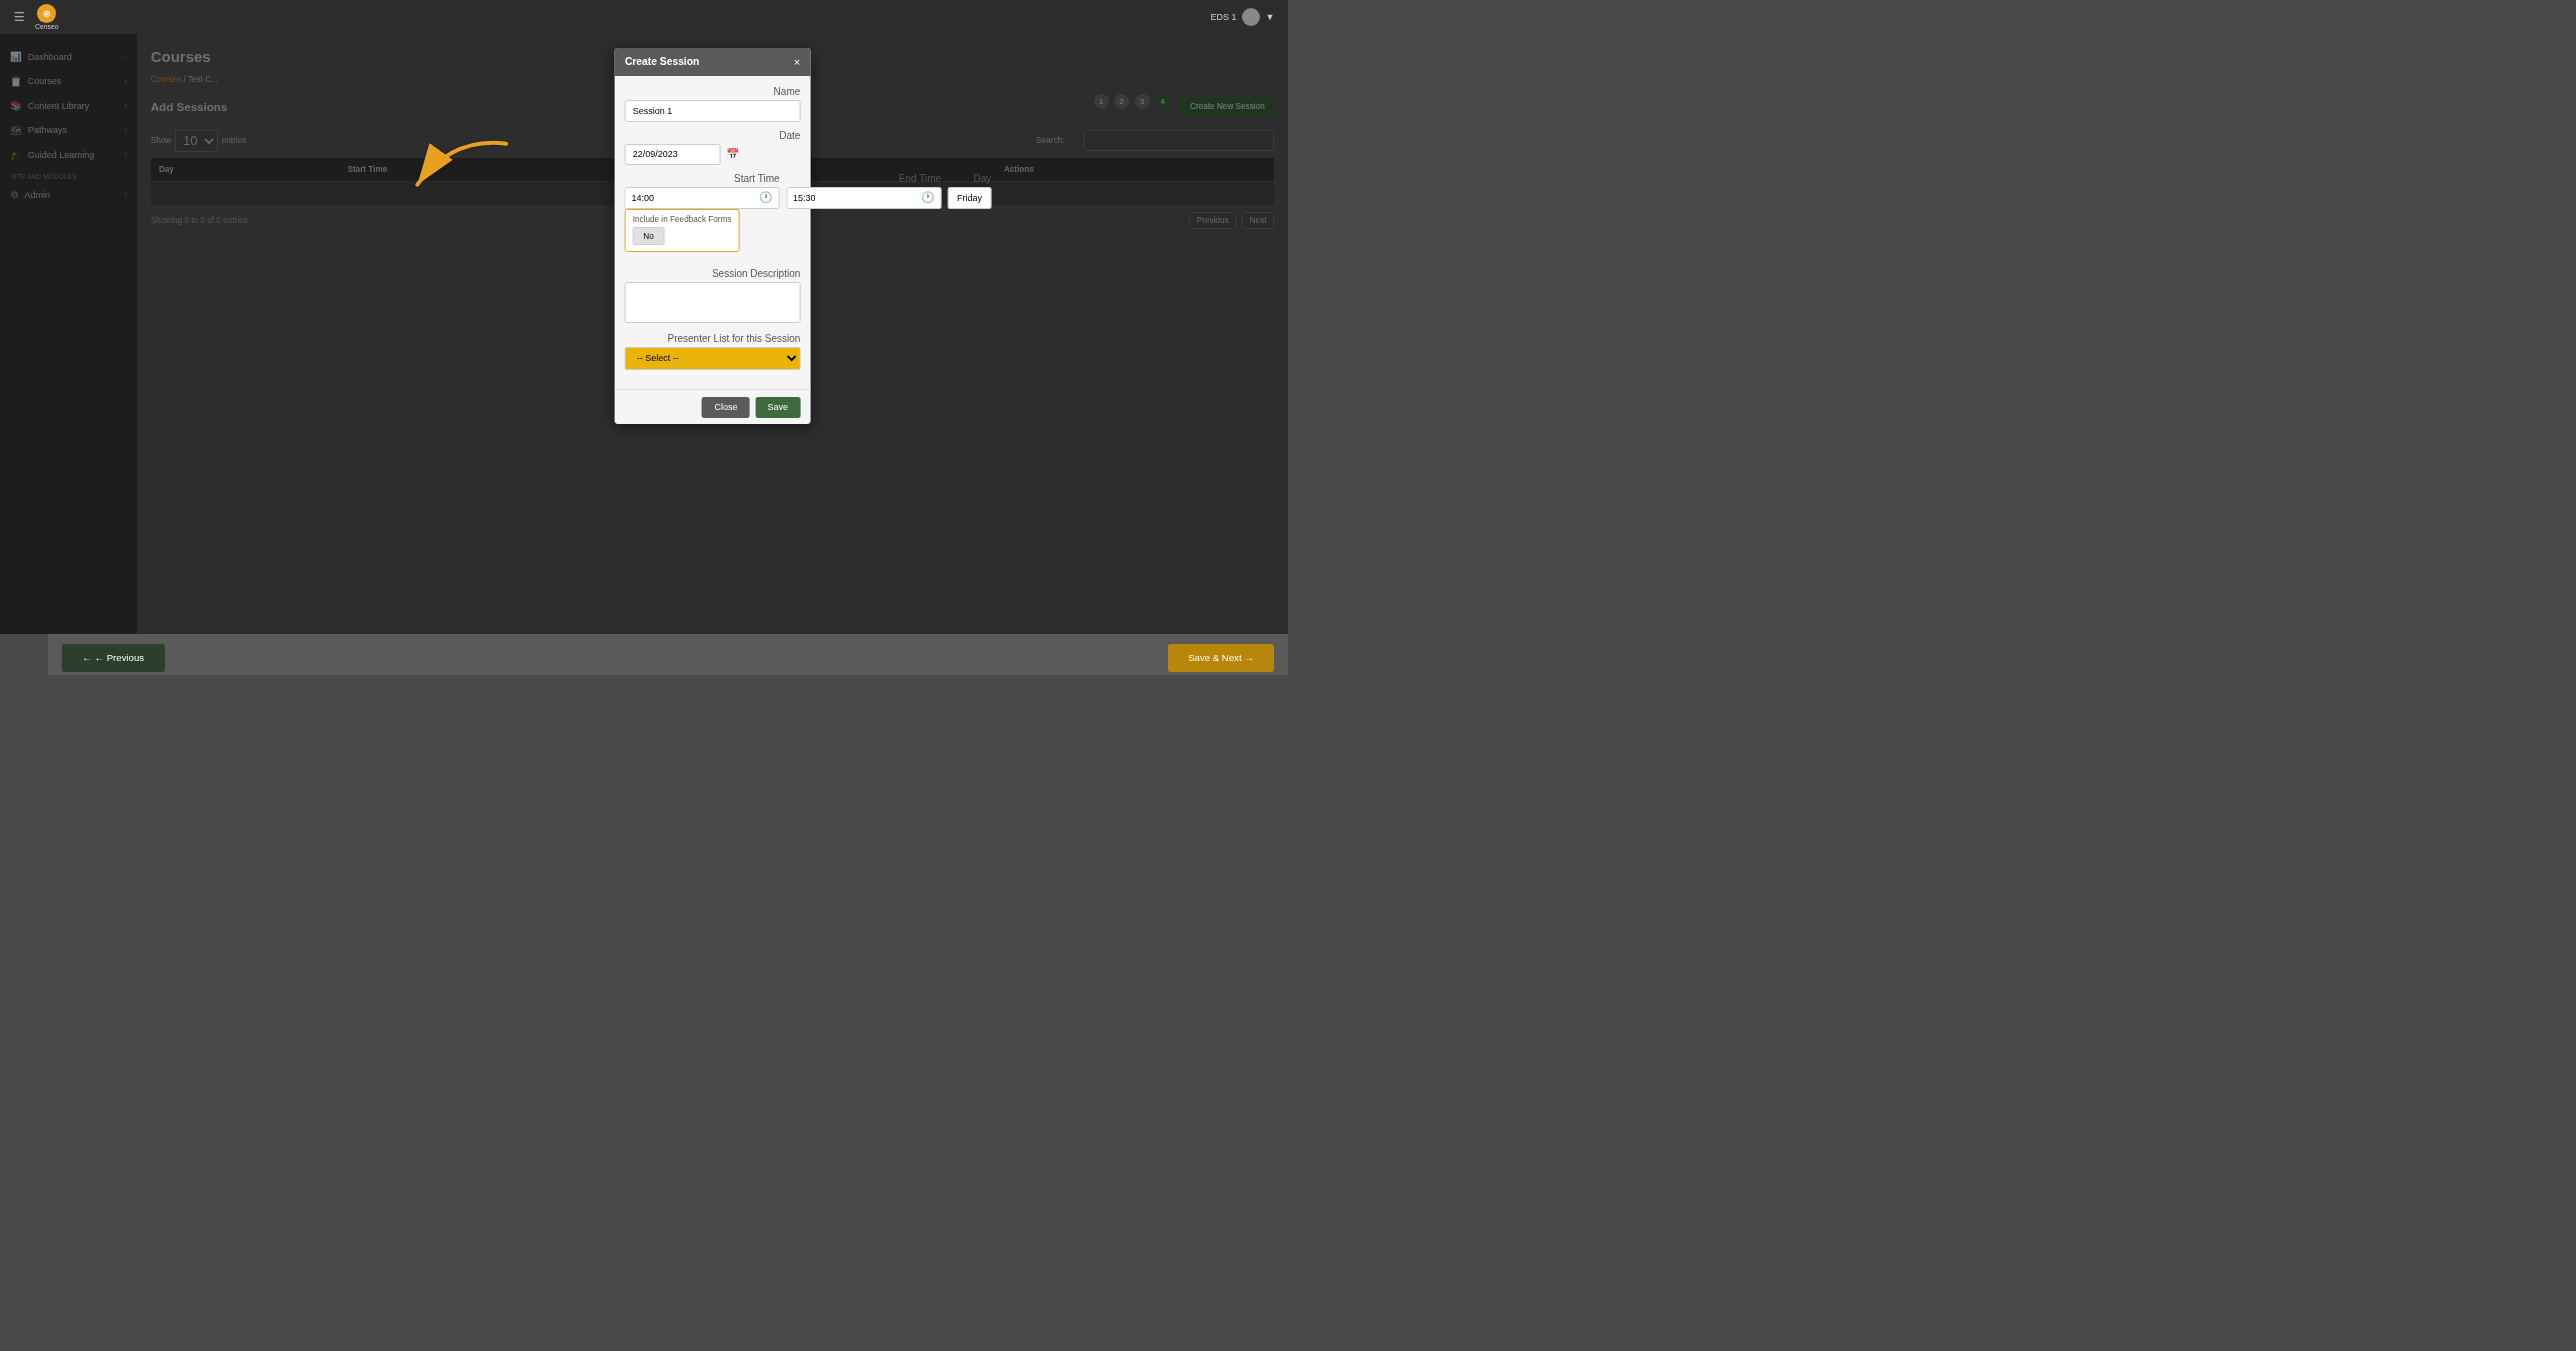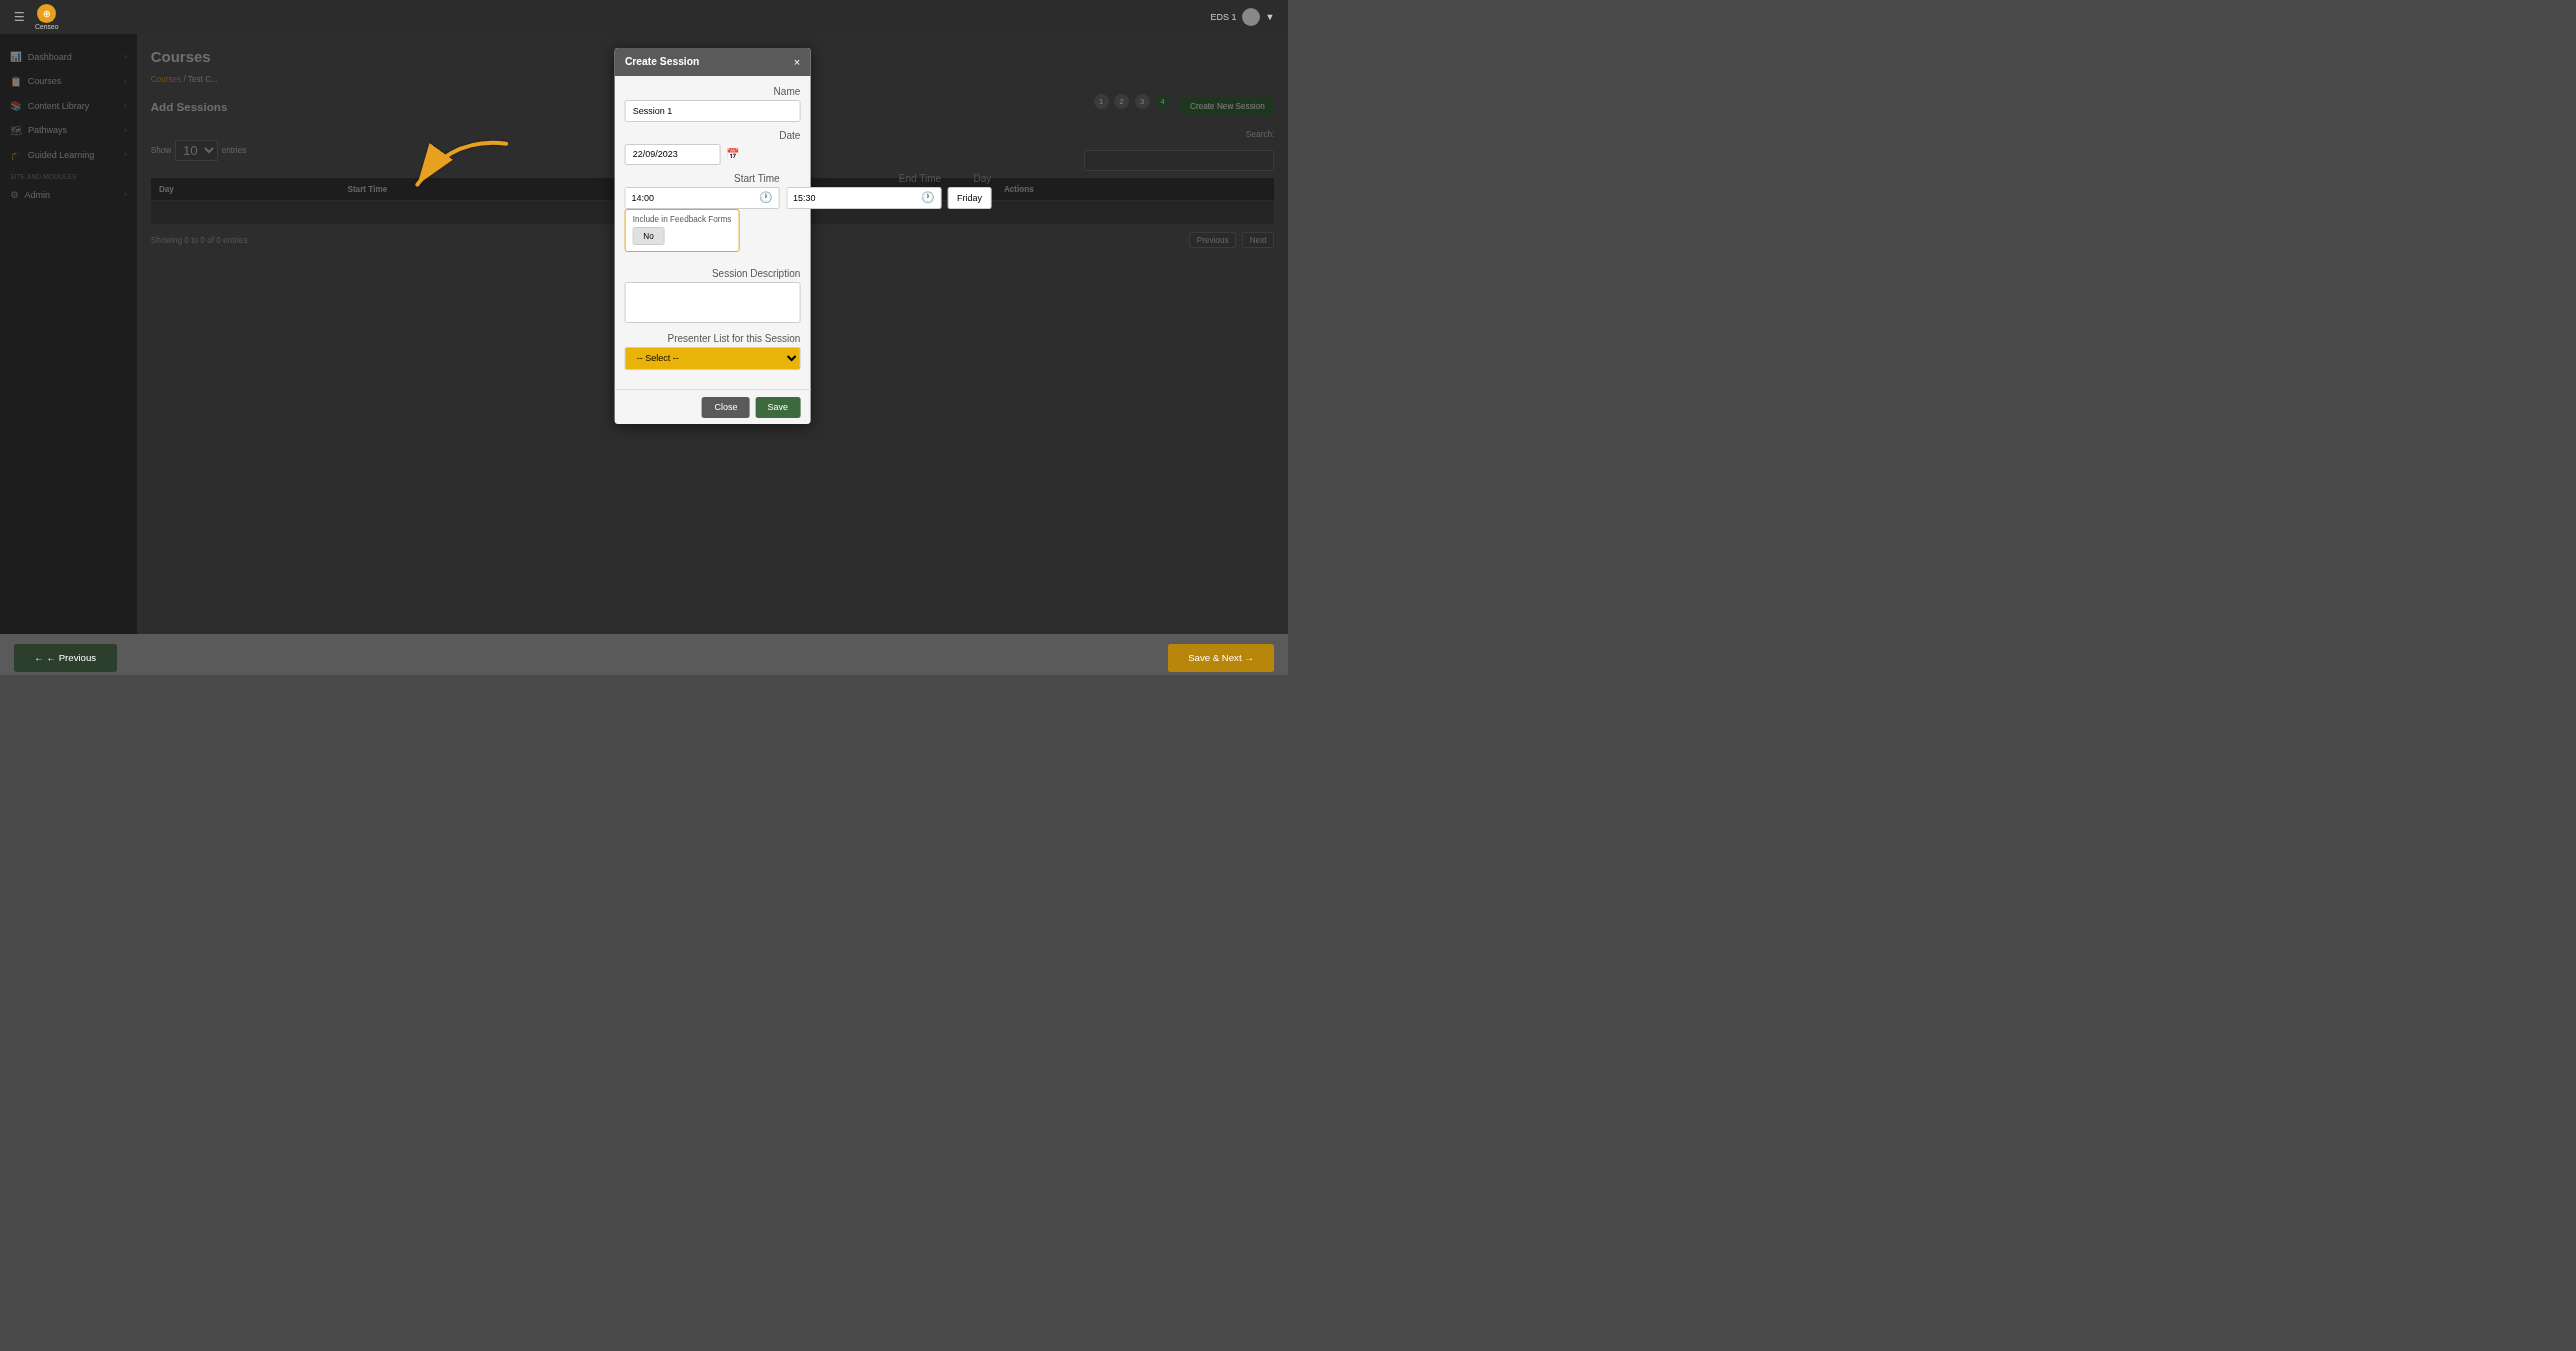--- a/index.html
+++ b/index.html
@@ -64,21 +64,21 @@
       background: #3d6b3d; color: white; border: none;
       padding: 4.8px 9.6px; border-radius: 2.7px; font-size: 8.2px; cursor: pointer;
     }
 
     .table-controls {
       display: flex; justify-content: space-between; align-items: center;
       margin-bottom: 6.8px; color: #ccc; font-size: 8.2px;
     }
     .show-control { display: flex; align-items: center; gap: 3.4px; }
     .show-control select { background: #555; color: #ccc; border: 0.7px solid #777; padding: 1.4px 3.4px; }
-    .search-control { display: flex; align-items: flex-end; gap: 11px; flex-direction: column; }
+    .search-control { display: flex; align-items: center; gap: 20px; }
     .search-control input { background: #555; color: #ccc; border: 0.7px solid #777; padding: 2.1px 5.5px; border-radius: 2.1px; }
 
     .data-table { width: 100%; border-collapse: collapse; background: #4a4a4a; }
     .data-table th {
       background: #3a3a3a; color: #ccc; font-size: 8.2px;
       padding: 6.8px 8.2px; text-align: left; border-bottom: 0.7px solid #555;
     }
     .data-table td {
       padding: 6.8px 8.2px; color: #ccc; font-size: 8.2px;
       border-bottom: 0.7px solid #555; text-align: center;
@@ -91,21 +91,21 @@
     }
     .pagination-btns { display: flex; gap: 5.5px; }
     .pagination-btns button {
       background: #555; color: #ccc; border: 0.7px solid #777;
       padding: 2.7px 6.8px; border-radius: 2.1px; cursor: pointer; font-size: 8.2px;
     }
 
     
     .action-bar {
       display: flex; justify-content: space-between; align-items: center;
-      padding: 10.3px 13.7px; background: #5a5a5a;
+      padding: 10.3px 13.7px; background: #5a5a5a; margin-left: 48px;
     }
     .btn-previous {
       background: #2c3e2c; color: white; border: none;
       padding: 8.2px 20.5px; border-radius: 2.7px; font-size: 9.6px; cursor: pointer;
     }
     .btn-save-next {
       background: #b8860b; color: white; border: none;
       padding: 8.2px 20.5px; border-radius: 2.7px; font-size: 9.6px; cursor: pointer;
     }
 

